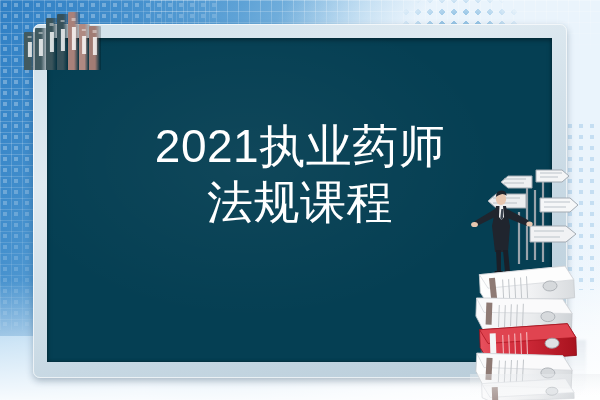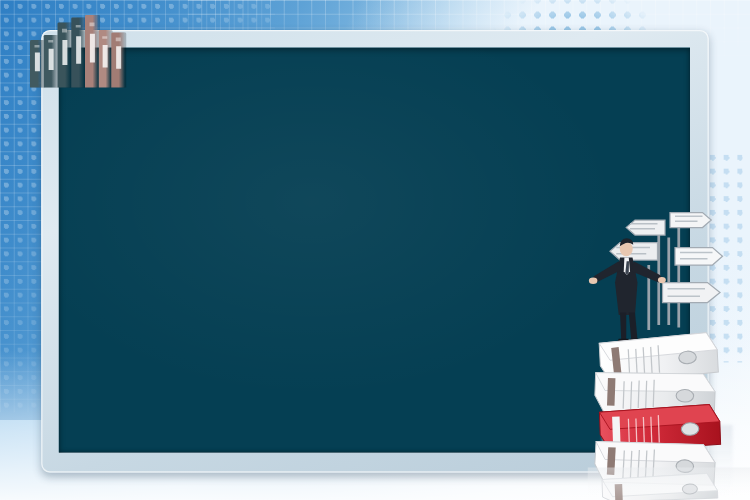--- a/index.html
+++ b/index.html
@@ -227,20 +227,24 @@
   <div class="bg-checks-top"></div>
   <div class="bg-dots-tr"></div>
   <div class="bg-dots-r"></div>
   <div class="bg-bottom-blue"></div>
   <div class="bg-bottom-wash"></div>
 
   <div class="board-frame">
     <div class="board-inner"></div>
   </div>
 
+  <div class="title-block">
+    <div class="title-line">2021执业药师</div>
+    <div class="title-line">法规课程</div>
+  </div>
 
   <div class="binder-row" id="binder-row">
       <div class="bnd" style="left: 6px; width: 11px; height: 38px; background: linear-gradient(90deg, rgb(65, 90, 96) 0%, rgb(65, 90, 96) 55%, rgba(0, 0, 0, 0.22) 100%);">
         <div class="ring"></div>
         <div class="lbl"></div>
       </div>
       <div class="bnd" style="left: 17px; width: 11px; height: 42px; background: linear-gradient(90deg, rgb(63, 89, 96) 0%, rgb(63, 89, 96) 55%, rgba(0, 0, 0, 0.22) 100%);">
         <div class="ring"></div>
         <div class="lbl"></div>
       </div>

